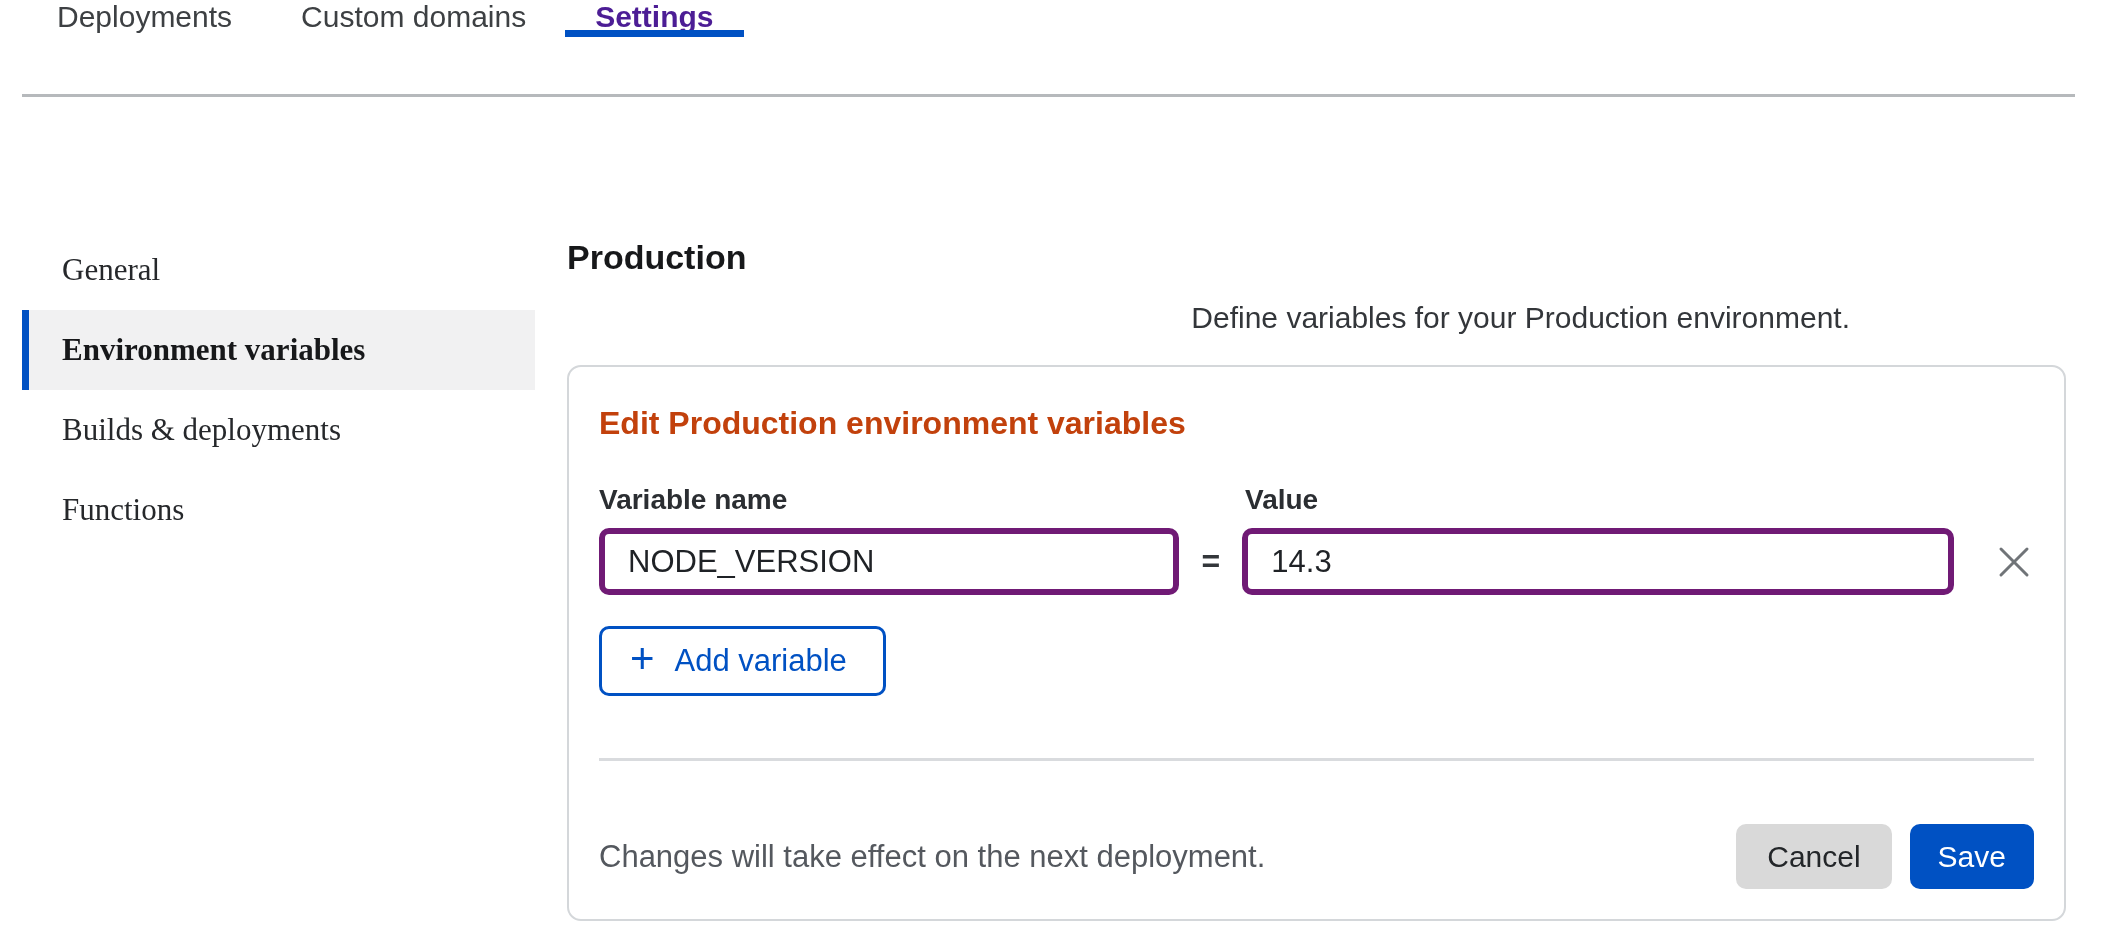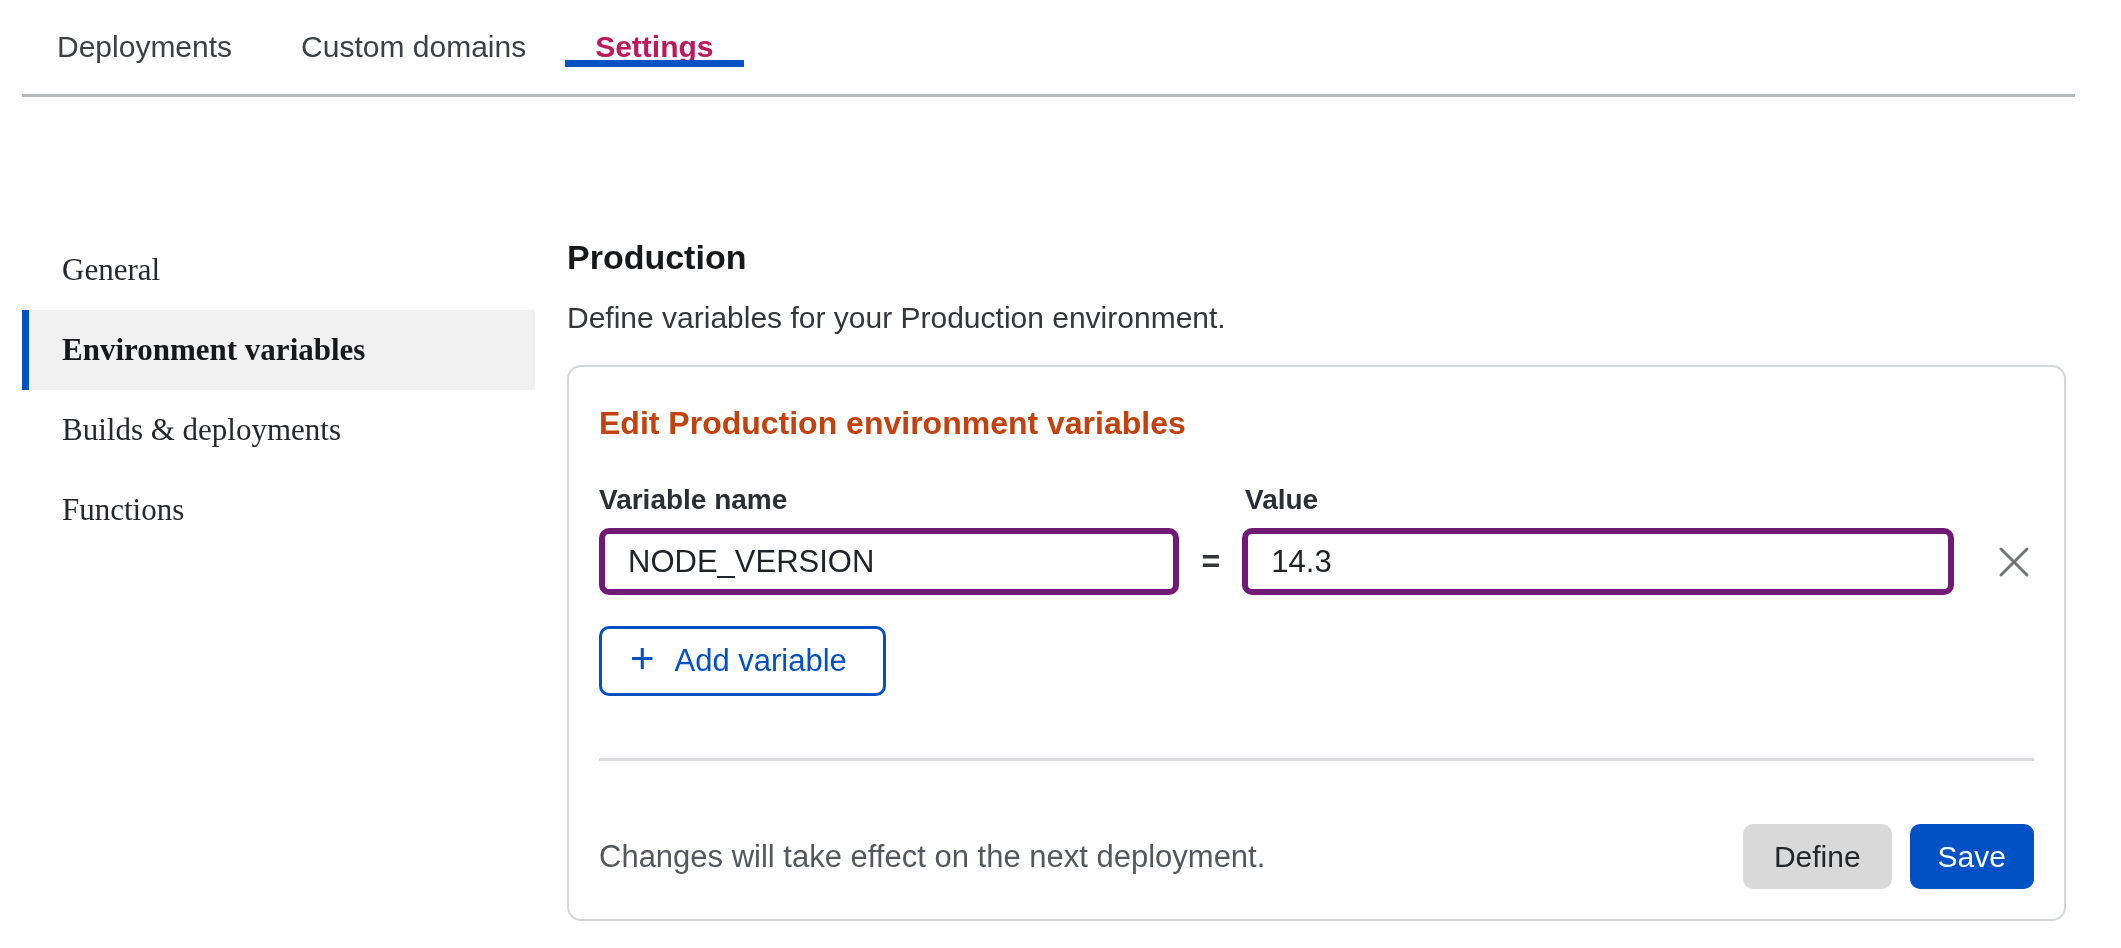--- a/index.html
+++ b/index.html
@@ -11,36 +11,36 @@
     overflow: hidden;
   }
 
   
   .tabbar {
     margin-left: 22px;
     width: 2053px;
     height: 97px;
     border-bottom: 3px solid #b6b9bc;
     display: flex;
-    align-items: center;
+    align-items: flex-start;
     padding-left: 5px;
   }
   .tab {
     position: relative;
     display: flex;
     align-items: center;
     padding: 0 30px;
     margin-right: 9px;
     font-size: 30px;
     color: #3d4043;
     cursor: pointer;
     white-space: nowrap;
   }
   .tab.active {
-    color: #be185d;
+    color: #4c1d95;
     font-weight: 700;
   }
   .tab.active::after {
     content: "";
     position: absolute;
     left: 0; right: 0; bottom: -3px;
     height: 7px;
     background: #0051c3;
   }
 
@@ -81,20 +81,21 @@
     font-weight: 700;
     color: #17181a;
     line-height: 40px;
     margin-bottom: 23px;
   }
   .page-desc {
     font-size: 30px;
     color: #33363a;
     line-height: 36px;
     margin-bottom: 29px;
+    text-align: right;
   }
 
   
   .card {
     width: 1499px;
     border: 2px solid #d4d7da;
     border-radius: 14px;
     padding: 36px 30px 30px 30px;
     background: #ffffff;
   }
@@ -263,19 +264,19 @@
 
       <button class="add-btn">
         <span class="plus">+</span>
         <span>Add variable</span>
       </button>
 
       <hr class="divider">
 
       <div class="card-footer">
         <div class="footer-note">Changes will take effect on the next deployment.</div>
-        <button class="btn btn-cancel">Define</button>
+        <button class="btn btn-cancel">Cancel</button>
         <button class="btn btn-save">Save</button>
       </div>
     </section>
   </main>
 
 </div>
 
 </body></html>

